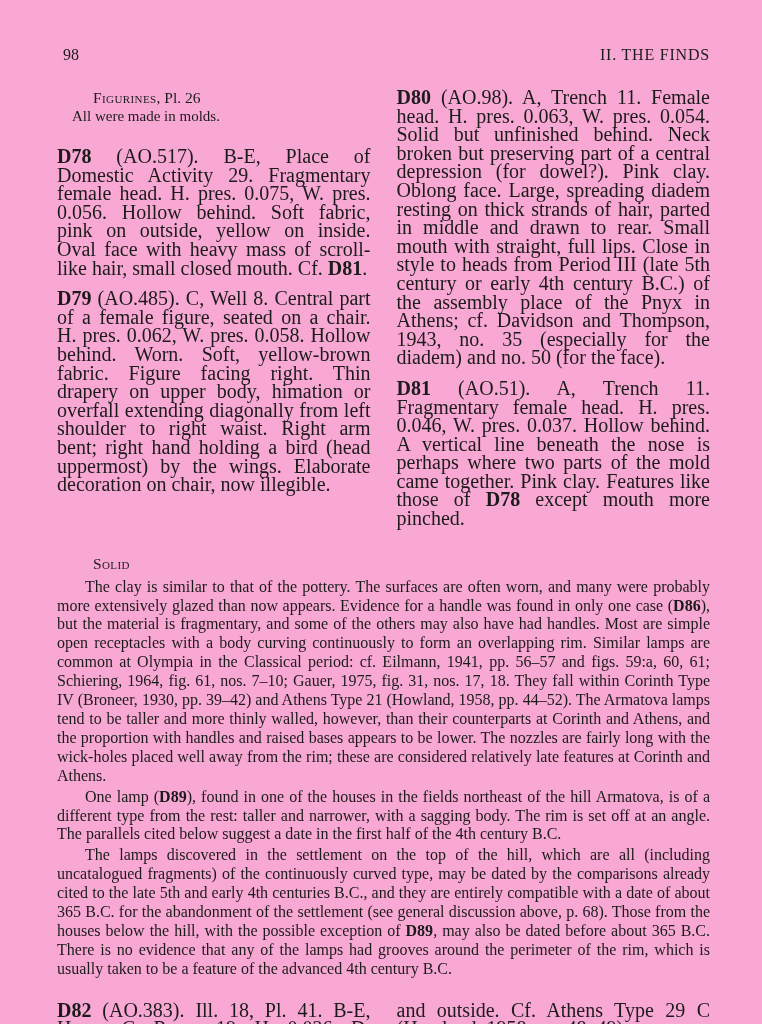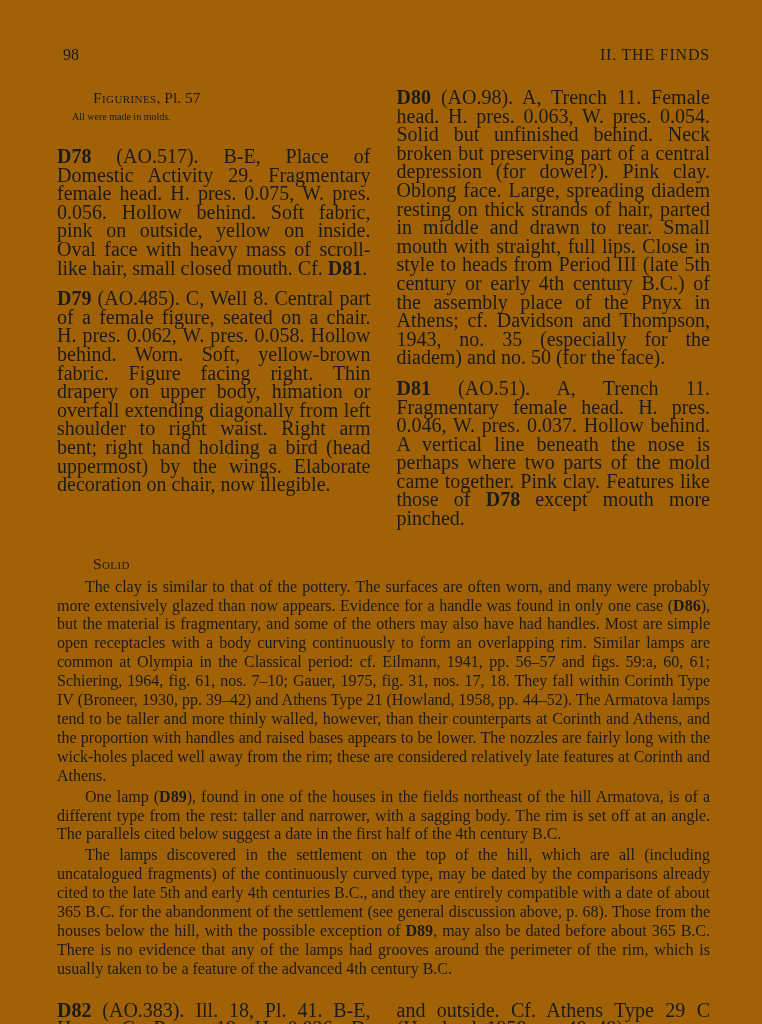--- a/index.html
+++ b/index.html
@@ -5,21 +5,21 @@
   html, body {
     margin: 0;
     padding: 0;
     background: #ffffff;
   }
   .page {
     position: relative;
     width: 762px;
     height: 1024px;
     box-sizing: border-box;
-    background: #a16207;
+    background: #f9a8d4;
     color: #1b1b1b;
     font-family: "Liberation Serif", "DejaVu Serif", serif;
     padding: 46px 52px 0 57px;
     overflow: hidden;
   }
 
   
   .running-header {
     position: relative;
     height: 20px;
@@ -50,21 +50,21 @@
     margin: 0;
     line-height: 19px;
   }
   .sc {
     font-variant: small-caps;
     letter-spacing: 0.4px;
     margin-left: 36px;
   }
   .note {
     margin: 0 0 21px 0;
-    font-size: 10px;
+    font-size: 15px;
     line-height: 19px;
     text-indent: 15px;
   }
   .entry {
     font-size: 20px;
     line-height: 18.6px;
     text-align: justify;
     margin: 0 0 12px 0;
     hyphens: auto;
     -webkit-hyphens: auto;
@@ -94,21 +94,21 @@
 
 <div class="page">
 
   <div class="running-header">
     <span class="page-number">98</span>
     <div class="running-head">II. THE FINDS</div>
   </div>
 
   <section class="two-col figurines-section">
     <div class="col">
-      <h2 class="sec-heading"><span class="sc">Figurines</span><span>, Pl. 57</span></h2>
+      <h2 class="sec-heading"><span class="sc">Figurines</span><span>, Pl. 26</span></h2>
       <p class="note">All were made in molds.</p>
       <p class="entry"><b>D78</b> (AO.517). B-E, Place of Domestic Activity 29. Fragmentary female head. H. pres. 0.075, W. pres. 0.056. Hollow behind. Soft fabric, pink on outside, yellow on inside. Oval face with heavy mass of scroll-like hair, small closed mouth. Cf. <b>D81</b>.</p>
       <p class="entry"><b>D79</b> (AO.485). C, Well 8. Central part of a female figure, seated on a chair. H. pres. 0.062, W. pres. 0.058. Hollow behind. Worn. Soft, yellow-brown fabric. Figure facing right. Thin drapery on upper body, himation or overfall extending diagonally from left shoulder to right waist. Right arm bent; right hand holding a bird (head uppermost) by the wings. Elaborate decoration on chair, now illegible.</p>
     </div>
     <div class="col">
       <p class="entry"><b>D80</b> (AO.98). A, Trench 11. Female head. H. pres. 0.063, W. pres. 0.054. Solid but unfinished behind. Neck broken but preserving part of a central depression (for dowel?). Pink clay. Oblong face. Large, spreading diadem resting on thick strands of hair, parted in middle and drawn to rear. Small mouth with straight, full lips. Close in style to heads from Period III (late 5th century or early 4th century B.C.) of the assembly place of the Pnyx in Athens; cf. Davidson and Thompson, 1943, no. 35 (especially for the diadem) and no. 50 (for the face).</p>
       <p class="entry"><b>D81</b> (AO.51). A, Trench 11. Fragmentary female head. H. pres. 0.046, W. pres. 0.037. Hollow behind. A vertical line beneath the nose is perhaps where two parts of the mold came together. Pink clay. Features like those of <b>D78</b> except mouth more pinched.</p>
     </div>
   </section>
 

